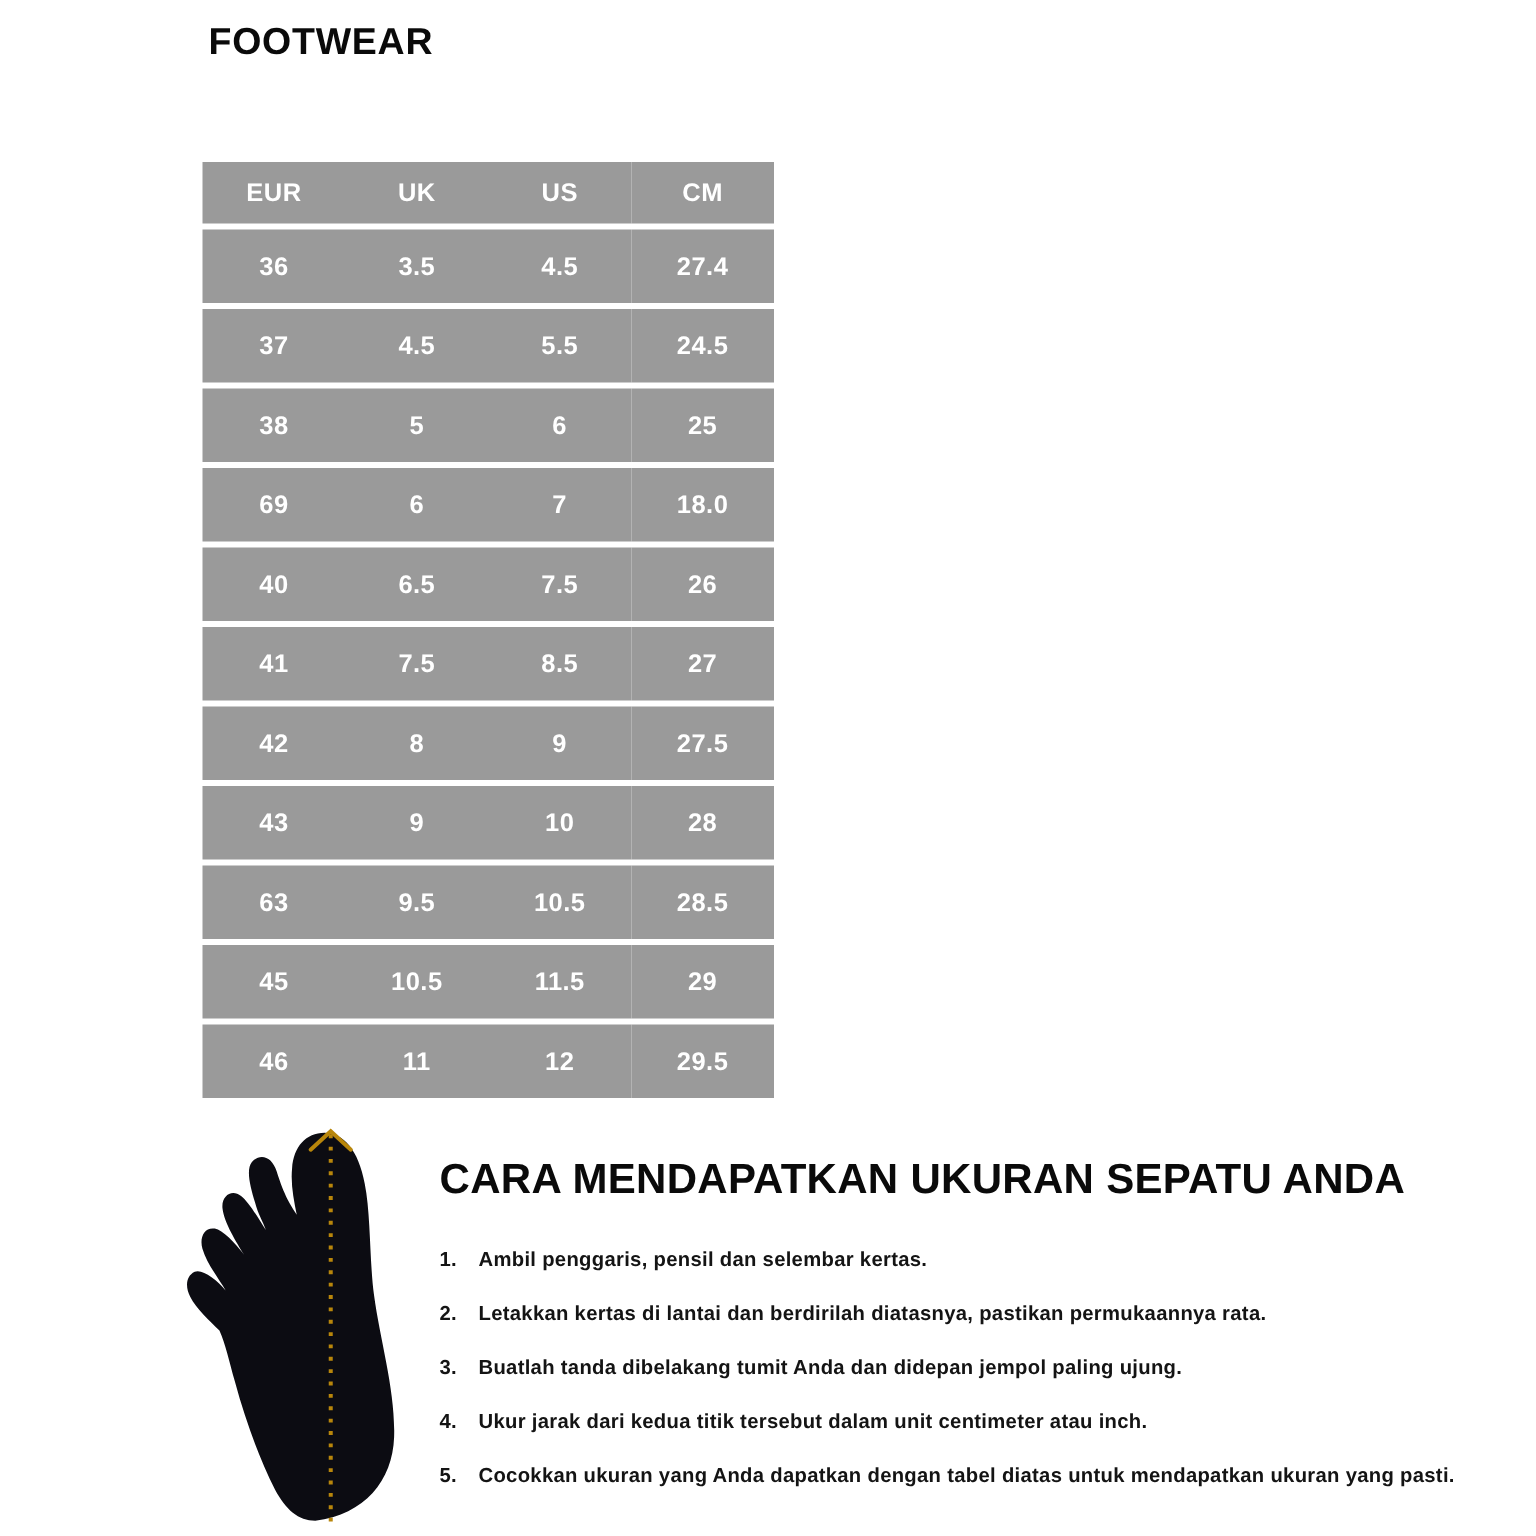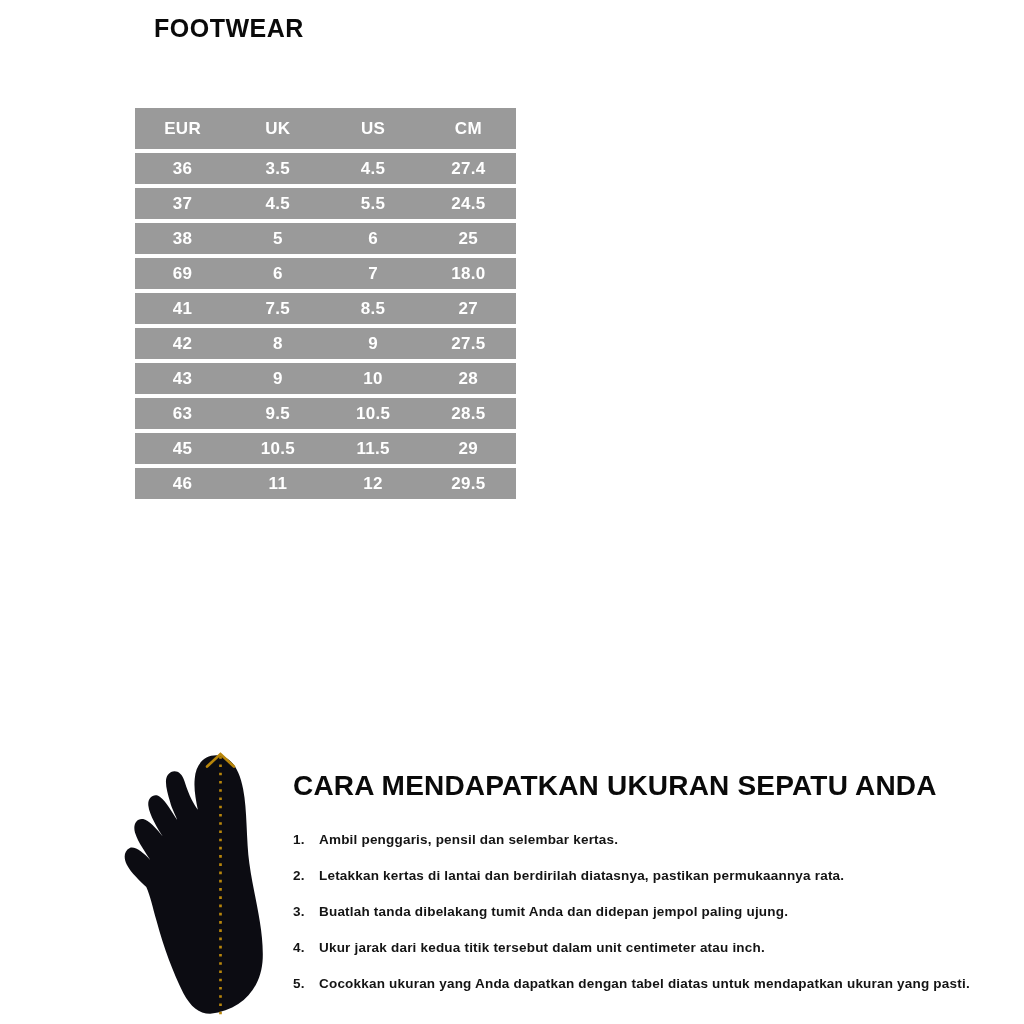--- a/index.html
+++ b/index.html
@@ -1,36 +1,36 @@
 <!DOCTYPE html>
 <html><head>
 <meta charset="utf-8">
 <style>
   * { margin:0; padding:0; box-sizing:border-box; }
   html,body { width:1024px; height:1024px; background:#fff;
     font-family:"Liberation Sans", sans-serif; overflow:hidden; }
   .page { position:relative; width:1024px; height:1024px; background:#fff; }
 
   .page-title {
-    position:absolute; left:154px; top:14px;
+    position:absolute; left:139px; top:14px;
     font-size:25px; font-weight:bold; letter-spacing:0.5px; color:#0a0a0a;
   }
 
   table.size-table {
     position:absolute; left:135px; top:104px; width:381px;
     border-collapse:separate; border-spacing:0 4px;
     table-layout:fixed;
   }
   table.size-table th, table.size-table td {
     background:#9a9a9a; color:#ffffff; font-weight:bold;
     text-align:center; vertical-align:middle;
     font-size:17px; letter-spacing:0.3px;
   }
   table.size-table th { height:41px; }
-  table.size-table td { height:31px; }
+  table.size-table td { height:49px; }
 
   .foot-wrap { position:absolute; left:121px; top:750px; width:166px; height:270px; }
   .foot-wrap svg { width:100%; height:100%; display:block; }
 
   .instructions { position:absolute; left:293px; top:770px; width:680px; }
   .instructions-heading {
     font-size:28px; font-weight:bold; color:#0a0a0a; letter-spacing:0.2px;
     margin-bottom:30px;
   }
   ol.steps { list-style:none; counter-reset:step; }
@@ -77,20 +77,26 @@
           <td>38</td>
           <td>5</td>
           <td>6</td>
           <td>25</td>
         </tr>
         <tr>
           <td>69</td>
           <td>6</td>
           <td>7</td>
           <td>18.0</td>
+        </tr>
+        <tr>
+          <td>40</td>
+          <td>6.5</td>
+          <td>7.5</td>
+          <td>26</td>
         </tr>
         <tr>
           <td>41</td>
           <td>7.5</td>
           <td>8.5</td>
           <td>27</td>
         </tr>
         <tr>
           <td>42</td>
           <td>8</td>

